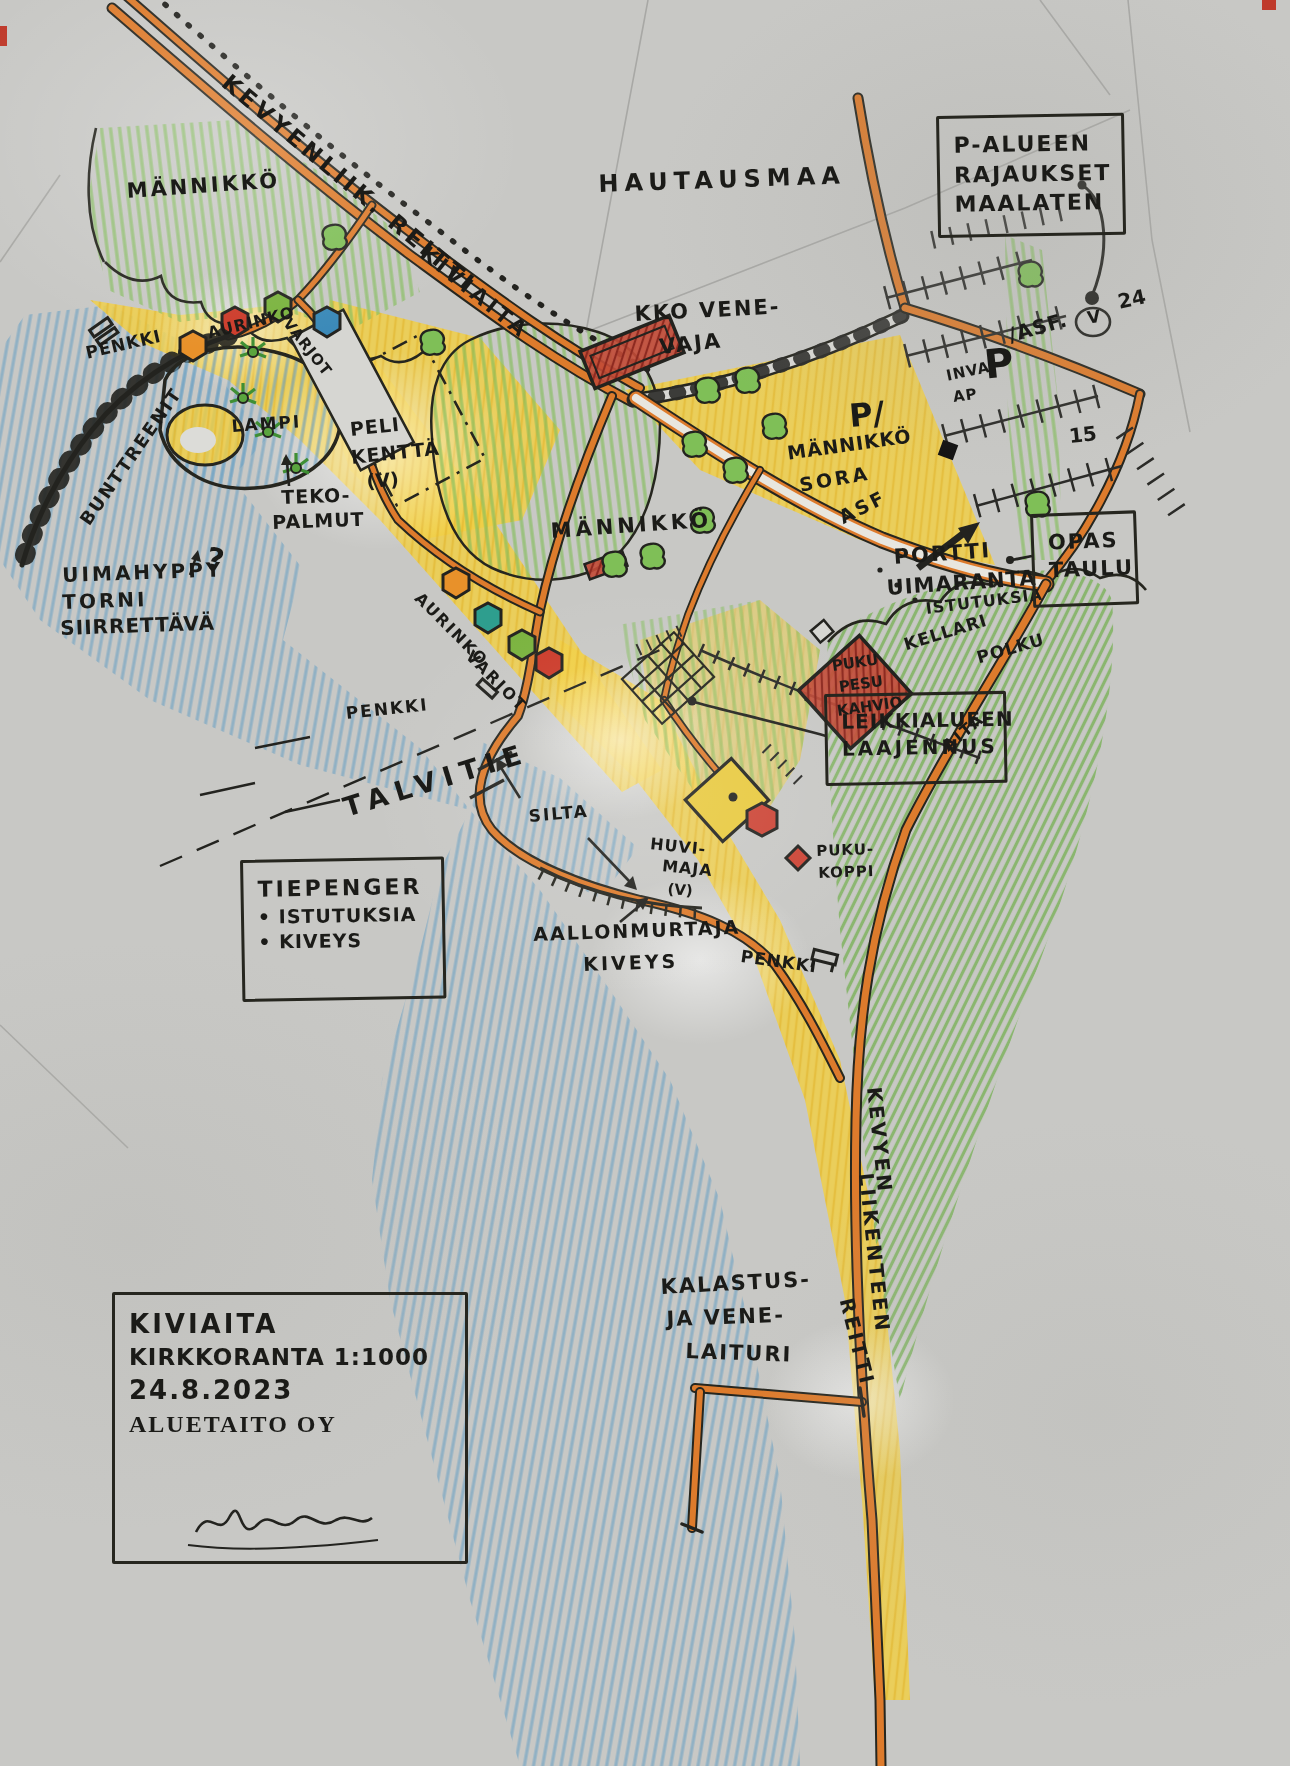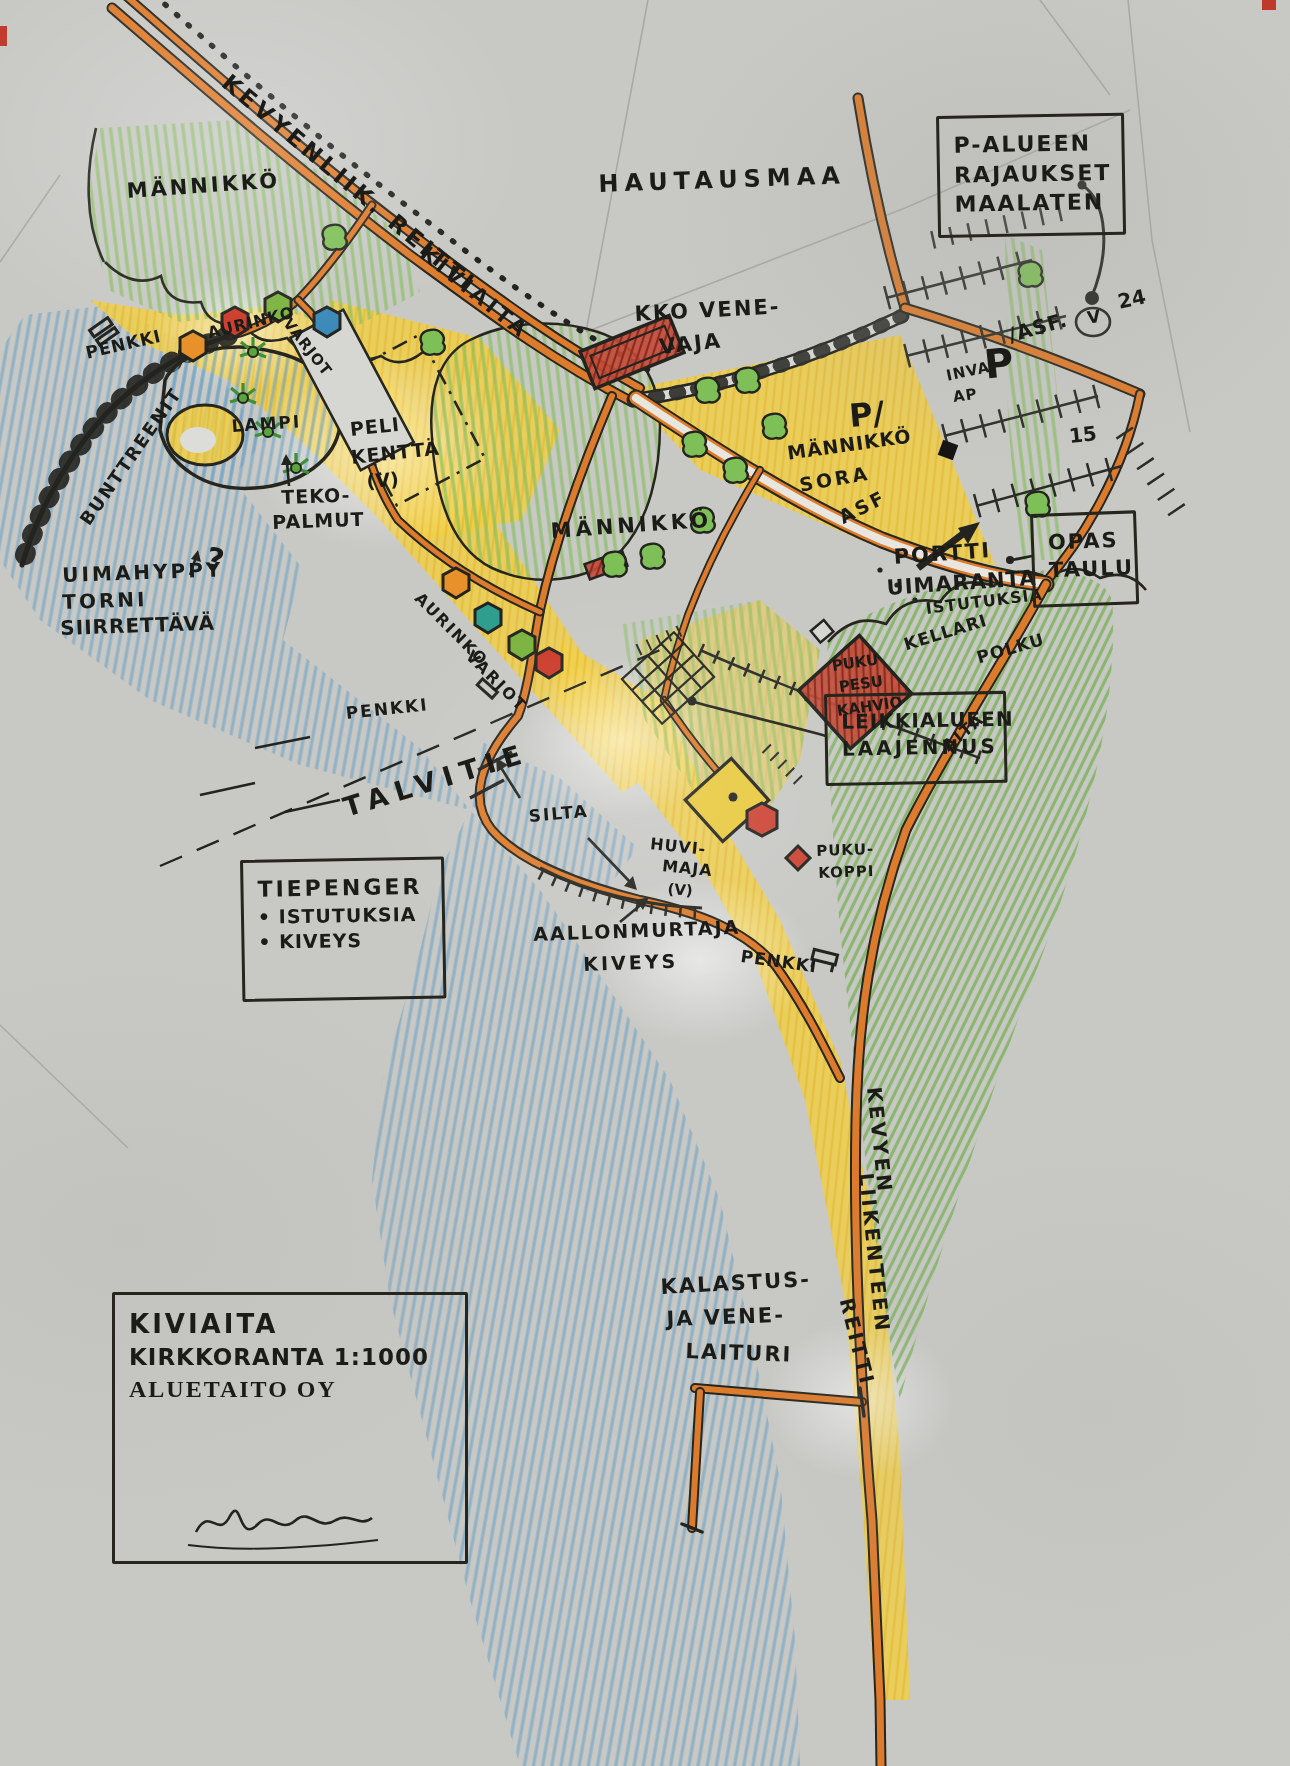--- a/index.html
+++ b/index.html
@@ -393,16 +393,17 @@
         <div class="box-line" style="font-size: 20px; letter-spacing: 3px;">LAAJENNUS</div>
       </div>
       <div class="callout" style="left: 240px; top: 860px; width: 204px; height: 142px; transform: rotate(-1deg);">
         <div class="box-line" style="font-size: 22px; letter-spacing: 3px;">TIEPENGER</div>
         <div class="box-line" style="font-size: 19px; letter-spacing: 1px;">• ISTUTUKSIA</div>
         <div class="box-line" style="font-size: 19px; letter-spacing: 1px;">• KIVEYS</div>
       </div>
       <div class="callout" style="left: 112px; top: 1292px; width: 356px; height: 272px; transform: rotate(0deg);">
         <div class="box-line" style="font-size: 26px; letter-spacing: 3px;">KIVIAITA</div>
         <div class="box-line" style="font-size: 23px; letter-spacing: 1px;">KIRKKORANTA 1:1000</div>
+        <div class="box-line" style="font-size: 26px; letter-spacing: 2px;">24.8.2023</div>
         <div class="box-line" style="font-size: 24px; letter-spacing: 2px; font-family: Liberation Serif, serif;">ALUETAITO OY</div>
       </div>
     </div>
 </div>
 
 </body></html>

